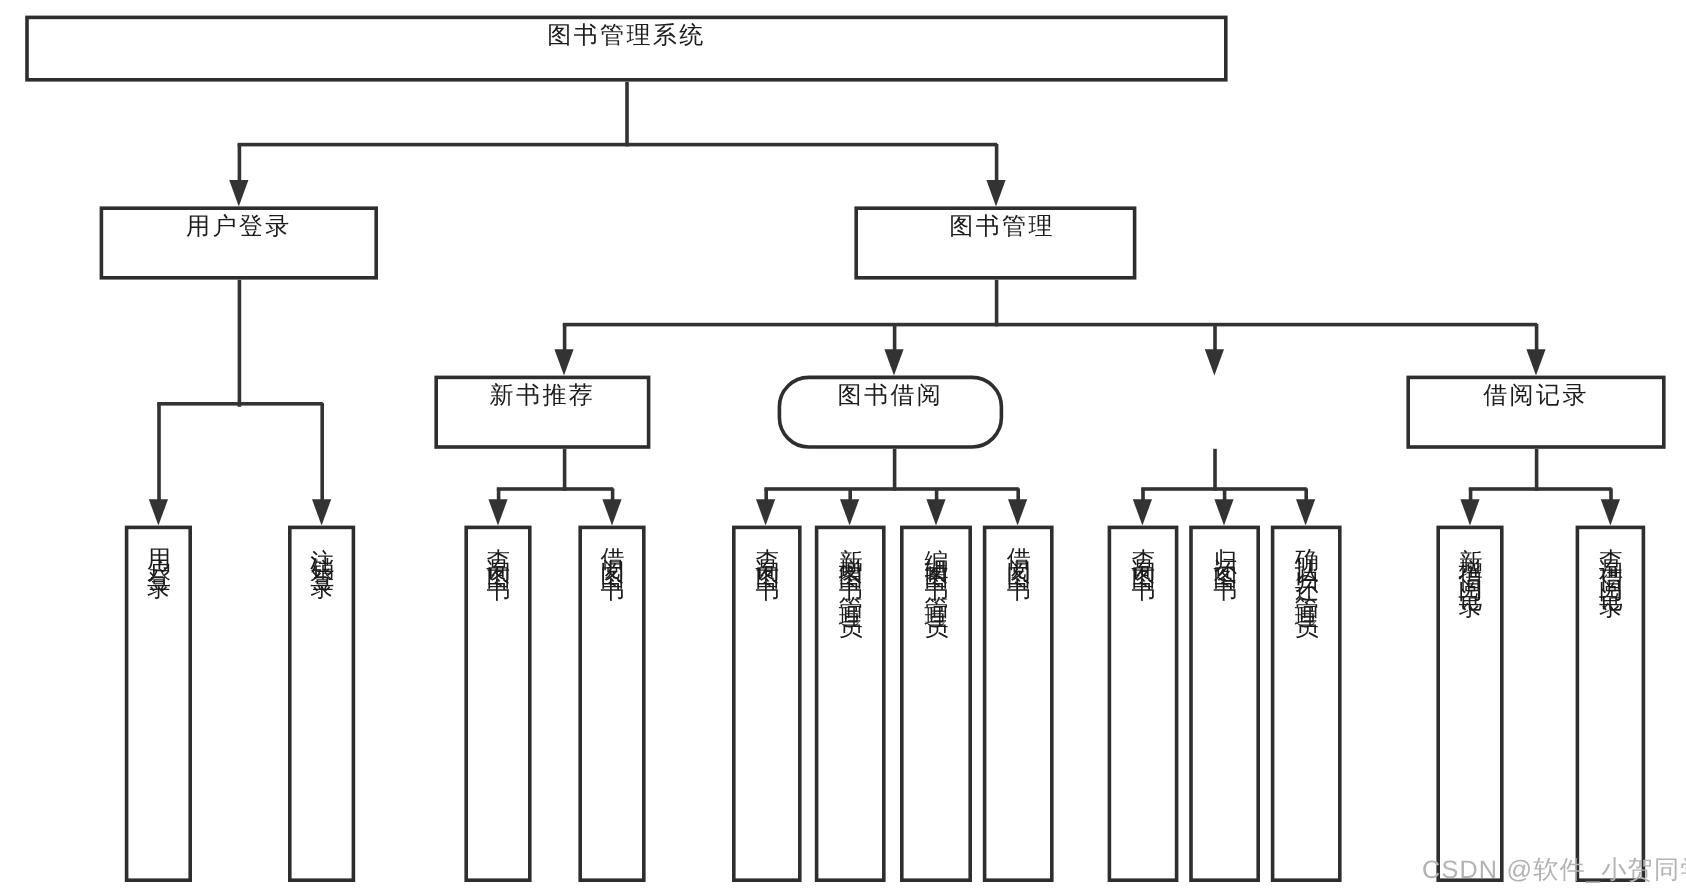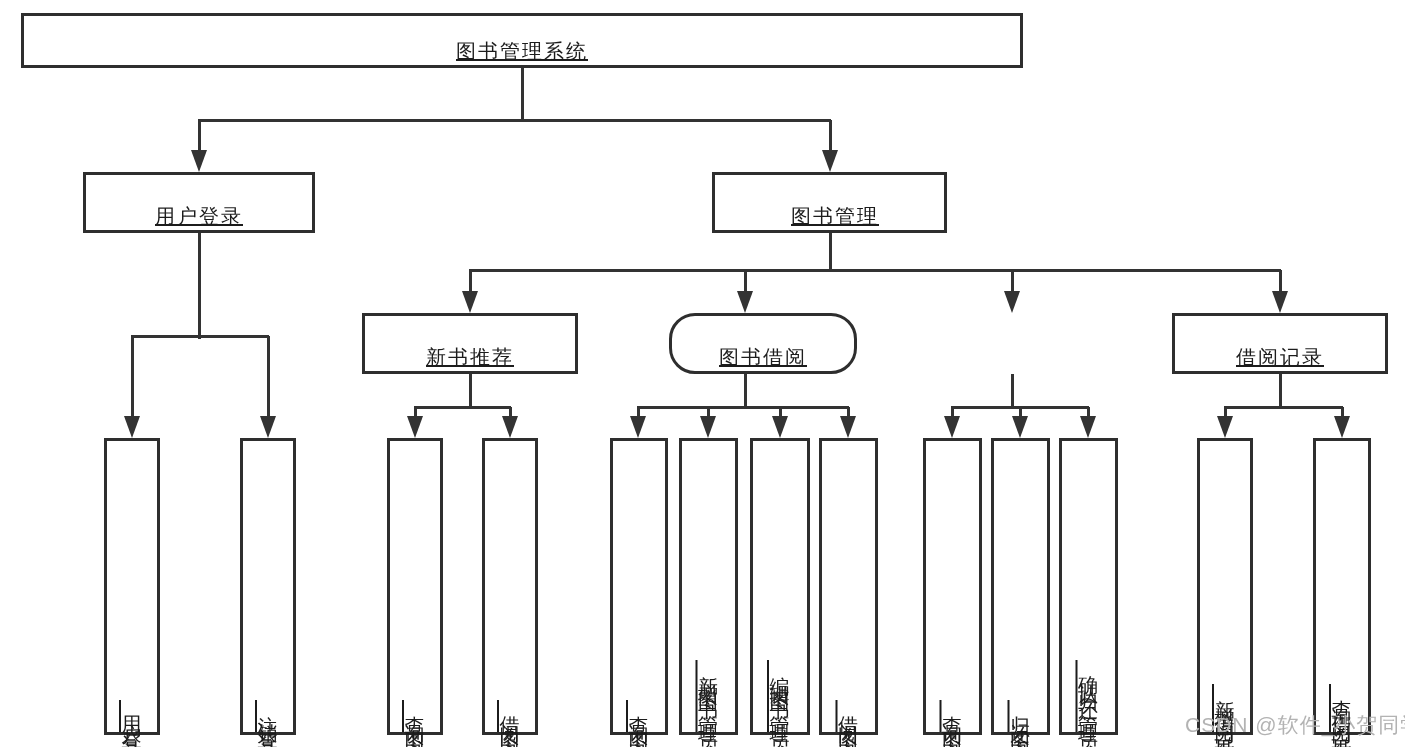--- a/index.html
+++ b/index.html
@@ -1,28 +1,28 @@
 <!DOCTYPE html>
 <html><head>
 <meta charset="utf-8">
 <style>
   html,body{margin:0;padding:0;background:#ffffff;}
   .canvas{position:relative;width:1405px;height:747px;background:#ffffff;
           font-family:"Liberation Sans",sans-serif;overflow:hidden;}
   .node{position:absolute;background:#ffffff;border:3px solid #2e2e2e;box-sizing:border-box;
-        display:flex;align-items:flex-end;justify-content:center;color:#1c1c1c;text-decoration:underline;}
+        display:flex;align-items:flex-start;justify-content:center;color:#1c1c1c;}
   .node.h span{font-size:20px;letter-spacing:2px;white-space:nowrap;}
   .node.v span{writing-mode:vertical-rl;text-orientation:mixed;font-size:20px;
                letter-spacing:8px;line-height:1;}
   
   #b-root   {left:21px;  top:13px;  width:1002px;height:55px;}
   #b-login  {left:83px;  top:172px; width:232px; height:61px;}
   #b-mgmt   {left:712px; top:172px; width:235px; height:61px;padding-left:11px;}
-  #b-rec    {left:362px; top:313px; width:216px; height:61px;}
-  #b-borrow {left:669px; top:313px; width:188px; height:61px;border-radius:26px;}
+  #b-rec    {left:362px; top:313px; width:180px; height:61px;}
+  #b-borrow {left:648px; top:313px; width:188px; height:61px;border-radius:26px;}
   #b-current{left:904px; top:313px; width:216px; height:61px;}
   #b-records{left:1172px;top:313px; width:216px; height:61px;}
   #l-a1{left:104px; top:438px;width:56px;height:297px;}
   #l-a2{left:240px; top:438px;width:56px;height:297px;}
   #l-b1{left:387px; top:438px;width:56px;height:297px;}
   #l-b2{left:482px; top:438px;width:56px;height:297px;}
   #l-c1{left:610px; top:438px;width:58px;height:297px;}
   #l-c2{left:679px; top:438px;width:59px;height:297px;}
   #l-c3{left:750px; top:438px;width:60px;height:297px;}
   #l-c4{left:819px; top:438px;width:59px;height:297px;}

